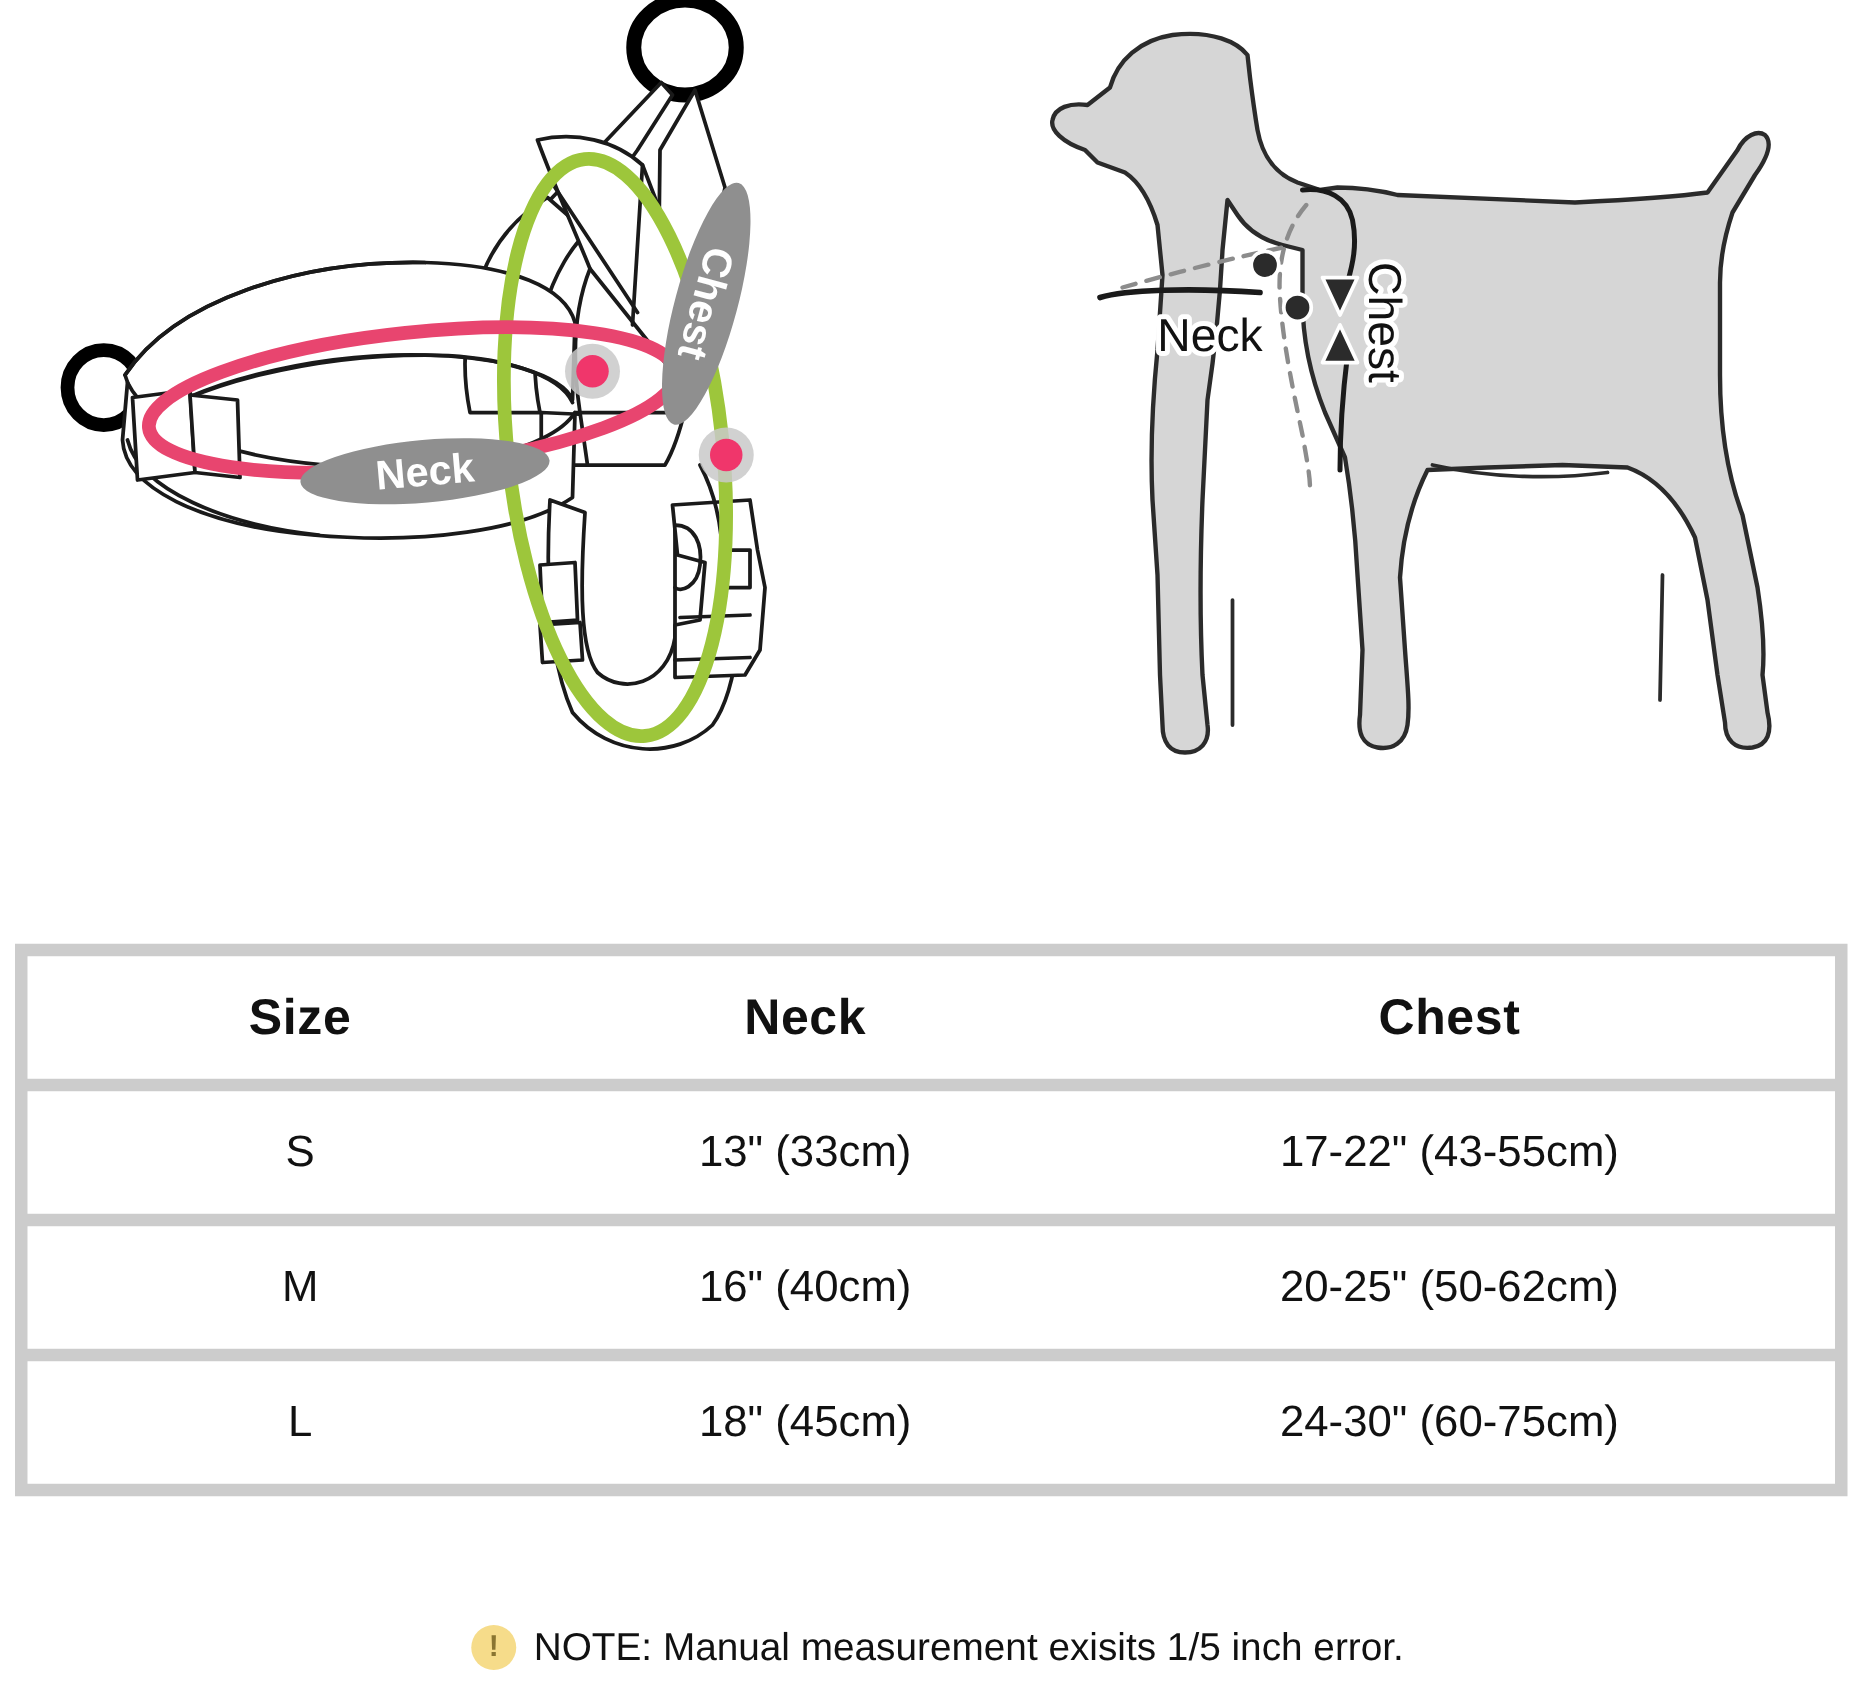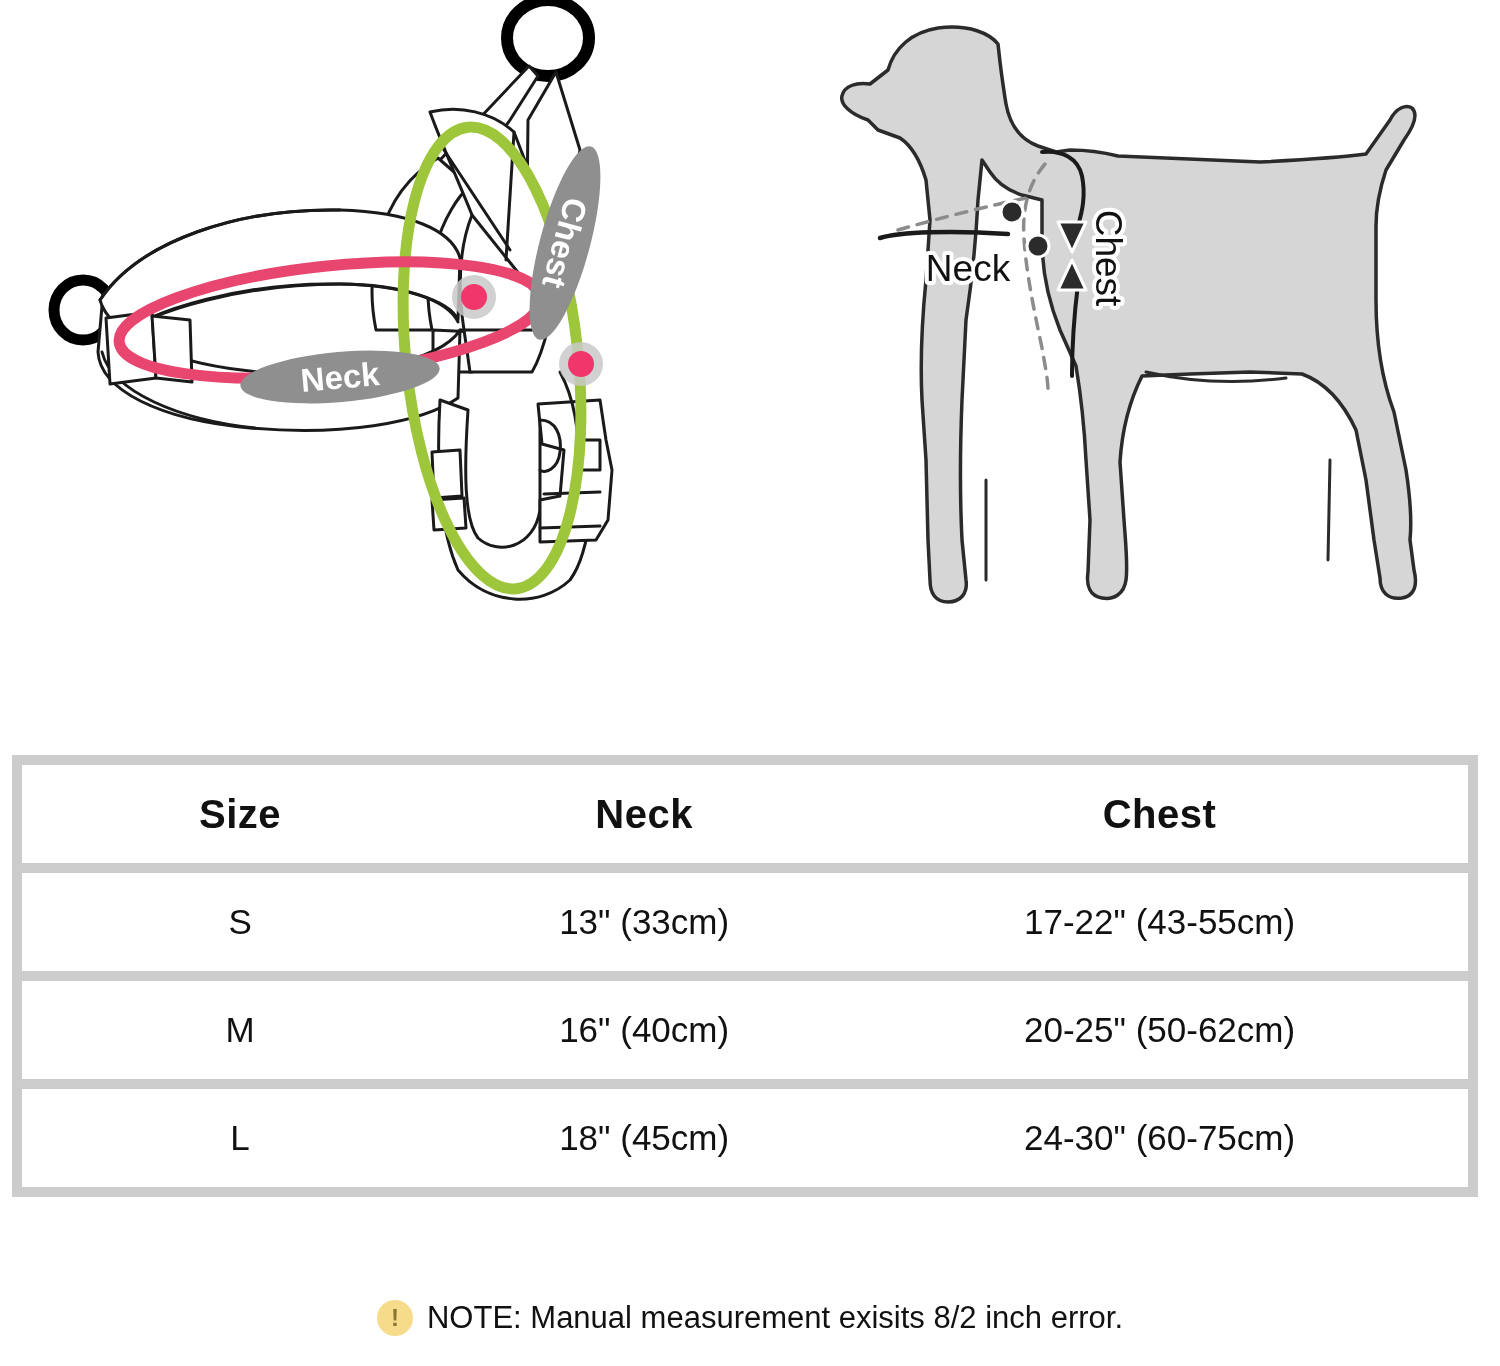--- a/index.html
+++ b/index.html
@@ -305,14 +305,14 @@
   <div class="table-row data-row">
     <div class="cell col-size">L</div>
     <div class="cell col-neck">18" (45cm)</div>
     <div class="cell col-chest">24-30" (60-75cm)</div>
   </div>
 
 </div>
 
 <div id="note">
   <div id="note-icon">!</div>
-  <div id="note-text">NOTE: Manual measurement exisits 8/2 inch error.</div>
+  <div id="note-text">NOTE: Manual measurement exisits 1/5 inch error.</div>
 </div>
 
 </body></html>

